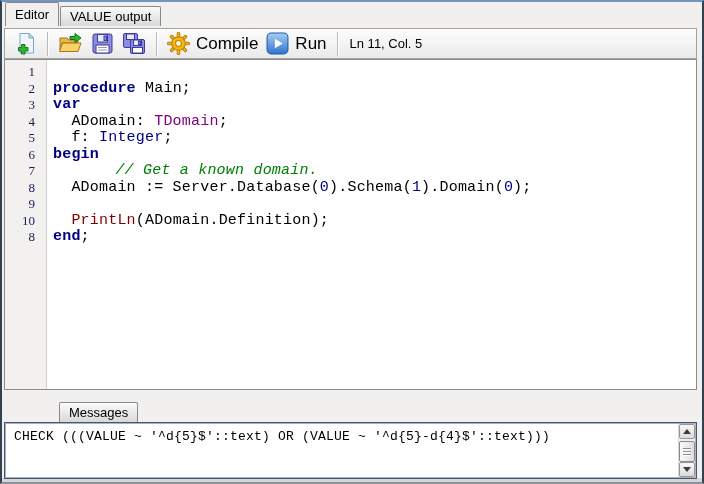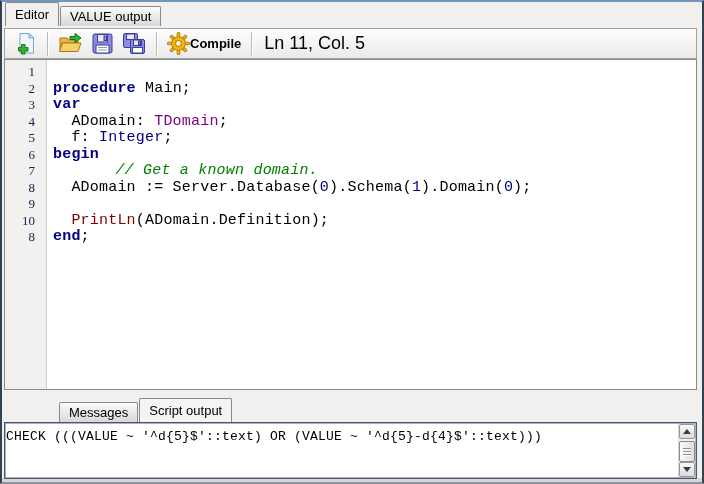--- a/index.html
+++ b/index.html
@@ -19,24 +19,24 @@
     background:linear-gradient(#fbfbfb,#d8d8d8); height:20px; margin-right:1px; white-space:nowrap;
   }
   .tab.active { background:#f1f0ee; height:24px; position:relative; z-index:3; }
   .tabbar.bottom .tab.active { background:#f5f4f2; }
   
   .toolbar {
     position:absolute; left:2px; right:5px; top:26px; height:31px;
     background:linear-gradient(#fdfdfd,#eaeaea); border:1px solid #a3a3a3;
     display:flex; align-items:center; padding:0 5px;
   }
-  .tb-btn { border:none; background:transparent; display:flex; align-items:center; 
-    padding:2px 4px; font-size:13px; color:#000; font-family:inherit; cursor:default;font-weight:bold; }
+  .tb-btn { border:none; background:transparent; display:flex; align-items:center; gap:6px;
+    padding:2px 4px; font-size:17px; color:#000; font-family:inherit; cursor:default; }
   .tb-sep { width:1px; height:24px; background:#b9b9b9; margin:0 6px; box-shadow:1px 0 0 #fff; }
-  .caret-status { font-size:18px; color:#000; padding-left:6px; white-space:nowrap; }
+  .caret-status { font-size:13px; color:#000; padding-left:6px; white-space:nowrap; }
   
   .editor {
     position:absolute; left:2px; right:5px; top:57px; height:331px;
     background:#fff; border:1px solid #8b8b8b; display:flex; overflow:hidden;
   }
   .gutter { width:42px; background:#f2f1ef; border-right:1px solid #cfcfcf; padding-top:4px; }
   .gutter .ln {
     height:16.5px; font-family:"Liberation Serif",serif; font-size:13px; color:#1c1c54;
     text-align:right; padding-right:11px;
   }
@@ -52,21 +52,21 @@
   .seg-cmt { color:var(--c-comment); font-style:italic;margin-left:44px; }
   .seg-fn  { color:var(--c-function); }
   .seg-pl  { color:#000; }
   
   .output {
     position:absolute; left:2px; right:5px; top:420px; height:57px;
     background:#fff; border:1px solid #4a5570; box-shadow:inset 0 0 0 1px #aab1bf;
     display:flex; z-index:2;
   }
   .output-text {
-    flex:1; padding:6px 2px 0 1px; font-family:"Liberation Mono",monospace;
+    flex:1; padding:6px 2px 0 9px; font-family:"Liberation Mono",monospace;
     font-size:13px; letter-spacing:0.2px; white-space:pre; color:#000; overflow:hidden;
   }
   .scrollbar { width:17px; background:#f0f0f0; border-left:1px solid #d8d8d8;
     display:flex; flex-direction:column; margin:1px; }
   .sb-btn {
     height:15px; background:linear-gradient(#f8f8f8,#dcdcdc); border:1px solid #979797;
     border-radius:2px; display:flex; align-items:center; justify-content:center;
   }
   .sb-btn.down { margin-top:auto; }
   .arr-up { width:0; height:0; border-left:4px solid transparent; border-right:4px solid transparent; border-bottom:5px solid #3c3c3c; }
@@ -135,20 +135,33 @@
         <g fill="#f2b711" stroke="#bc830e" stroke-width="1">
           <rect x="9.75" y="0.5" width="2.5" height="21" rx="1" transform="rotate(0 11 11)"></rect>
           <rect x="9.75" y="0.5" width="2.5" height="21" rx="1" transform="rotate(45 11 11)"></rect>
           <rect x="9.75" y="0.5" width="2.5" height="21" rx="1" transform="rotate(90 11 11)"></rect>
           <rect x="9.75" y="0.5" width="2.5" height="21" rx="1" transform="rotate(135 11 11)"></rect>
           <circle cx="11" cy="11" r="6.5"></circle>
         </g>
         <circle cx="11" cy="11" r="2.8" fill="#fdf4d7" stroke="#bc830e"></circle>
       </svg>
       <span>Compile</span>
+    </button>
+    <button class="tb-btn">
+      <svg width="23" height="23" viewBox="0 0 22 22">
+        <defs>
+          <linearGradient id="rung" x1="0" y1="0" x2="0" y2="1">
+            <stop offset="0" stop-color="#a9cdf4"></stop>
+              <stop offset="1" stop-color="#2f74cc"></stop>
+          </linearGradient>
+        </defs>
+        <rect x="1" y="1" width="20" height="20" rx="4" fill="url(#rung)" stroke="#1f5aa8"></rect>
+        <polygon points="8.5,6.5 16,11 8.5,15.5" fill="#ffffff"></polygon>
+      </svg>
+      <span>Run</span>
     </button>
     <div class="tb-sep"></div>
     <span class="caret-status">Ln 11, Col. 5</span>
   </div>
 
   <div class="editor">
     <div class="gutter" id="gutter">
         <div class="ln">1</div>
         <div class="ln">2</div>
         <div class="ln">3</div>
@@ -159,21 +172,20 @@
         <div class="ln">8</div>
         <div class="ln">9</div>
         <div class="ln">10</div>
         <div class="ln">8</div>
       </div>
     <div class="code" id="code"><div class="code-line"></div><div class="code-line"><span class="seg-kw">procedure</span><span class="seg-pl"> Main;</span></div><div class="code-line"><span class="seg-kw">var</span></div><div class="code-line"><span class="seg-pl">  ADomain: </span><span class="seg-typ">TDomain</span><span class="seg-pl">;</span></div><div class="code-line"><span class="seg-pl">  f: </span><span class="seg-styp">Integer</span><span class="seg-pl">;</span></div><div class="code-line"><span class="seg-kw">begin</span></div><div class="code-line"><span class="seg-pl">  </span><span class="seg-cmt">// Get a known domain.</span></div><div class="code-line"><span class="seg-pl">  ADomain := Server.Database(</span><span class="seg-num">0</span><span class="seg-pl">).Schema(</span><span class="seg-num">1</span><span class="seg-pl">).Domain(</span><span class="seg-num">0</span><span class="seg-pl">);</span></div><div class="code-line"></div><div class="code-line"><span class="seg-pl">  </span><span class="seg-fn">PrintLn</span><span class="seg-pl">(ADomain.Definition);</span></div><div class="code-line"><span class="seg-kw">end</span><span class="seg-pl">;</span></div></div>
   </div>
 
   <div class="tabbar bottom" id="bottom-tabbar">
       <div class="tab">Messages</div>
-      <div class="tab active">Script output</div>
     </div>
 
   <div class="output">
     <div class="output-text">CHECK (((VALUE ~ '^d{5}$'::text) OR (VALUE ~ '^d{5}-d{4}$'::text)))</div>
     <div class="scrollbar">
       <div class="sb-btn up">
         <span class="arr-up"></span>
       </div>
       <div class="sb-thumb">
         <span class="grip"></span>

